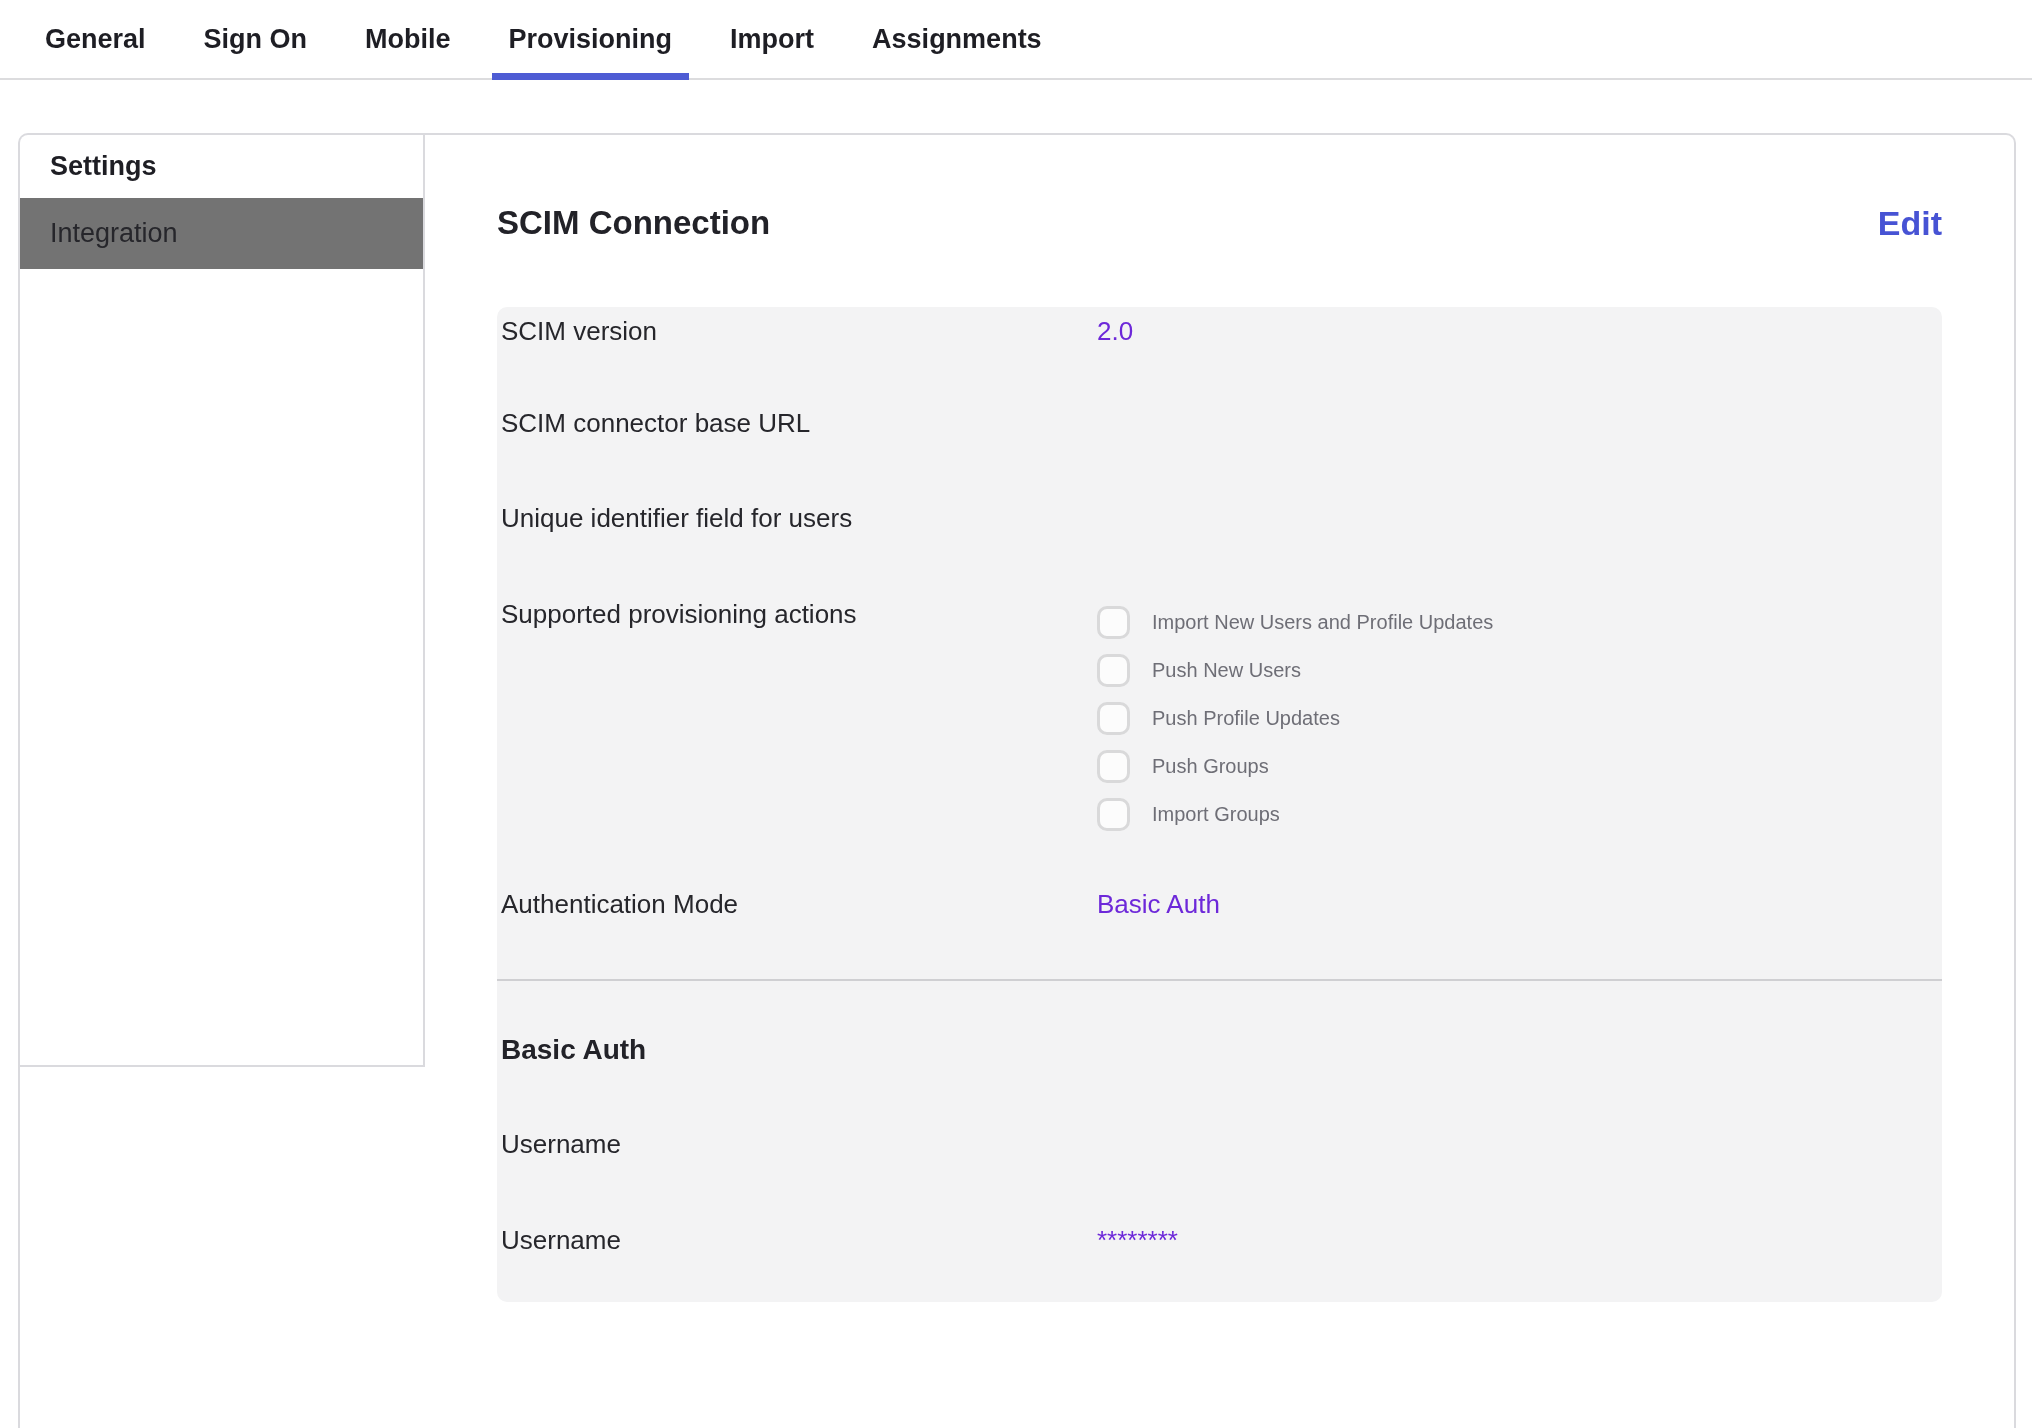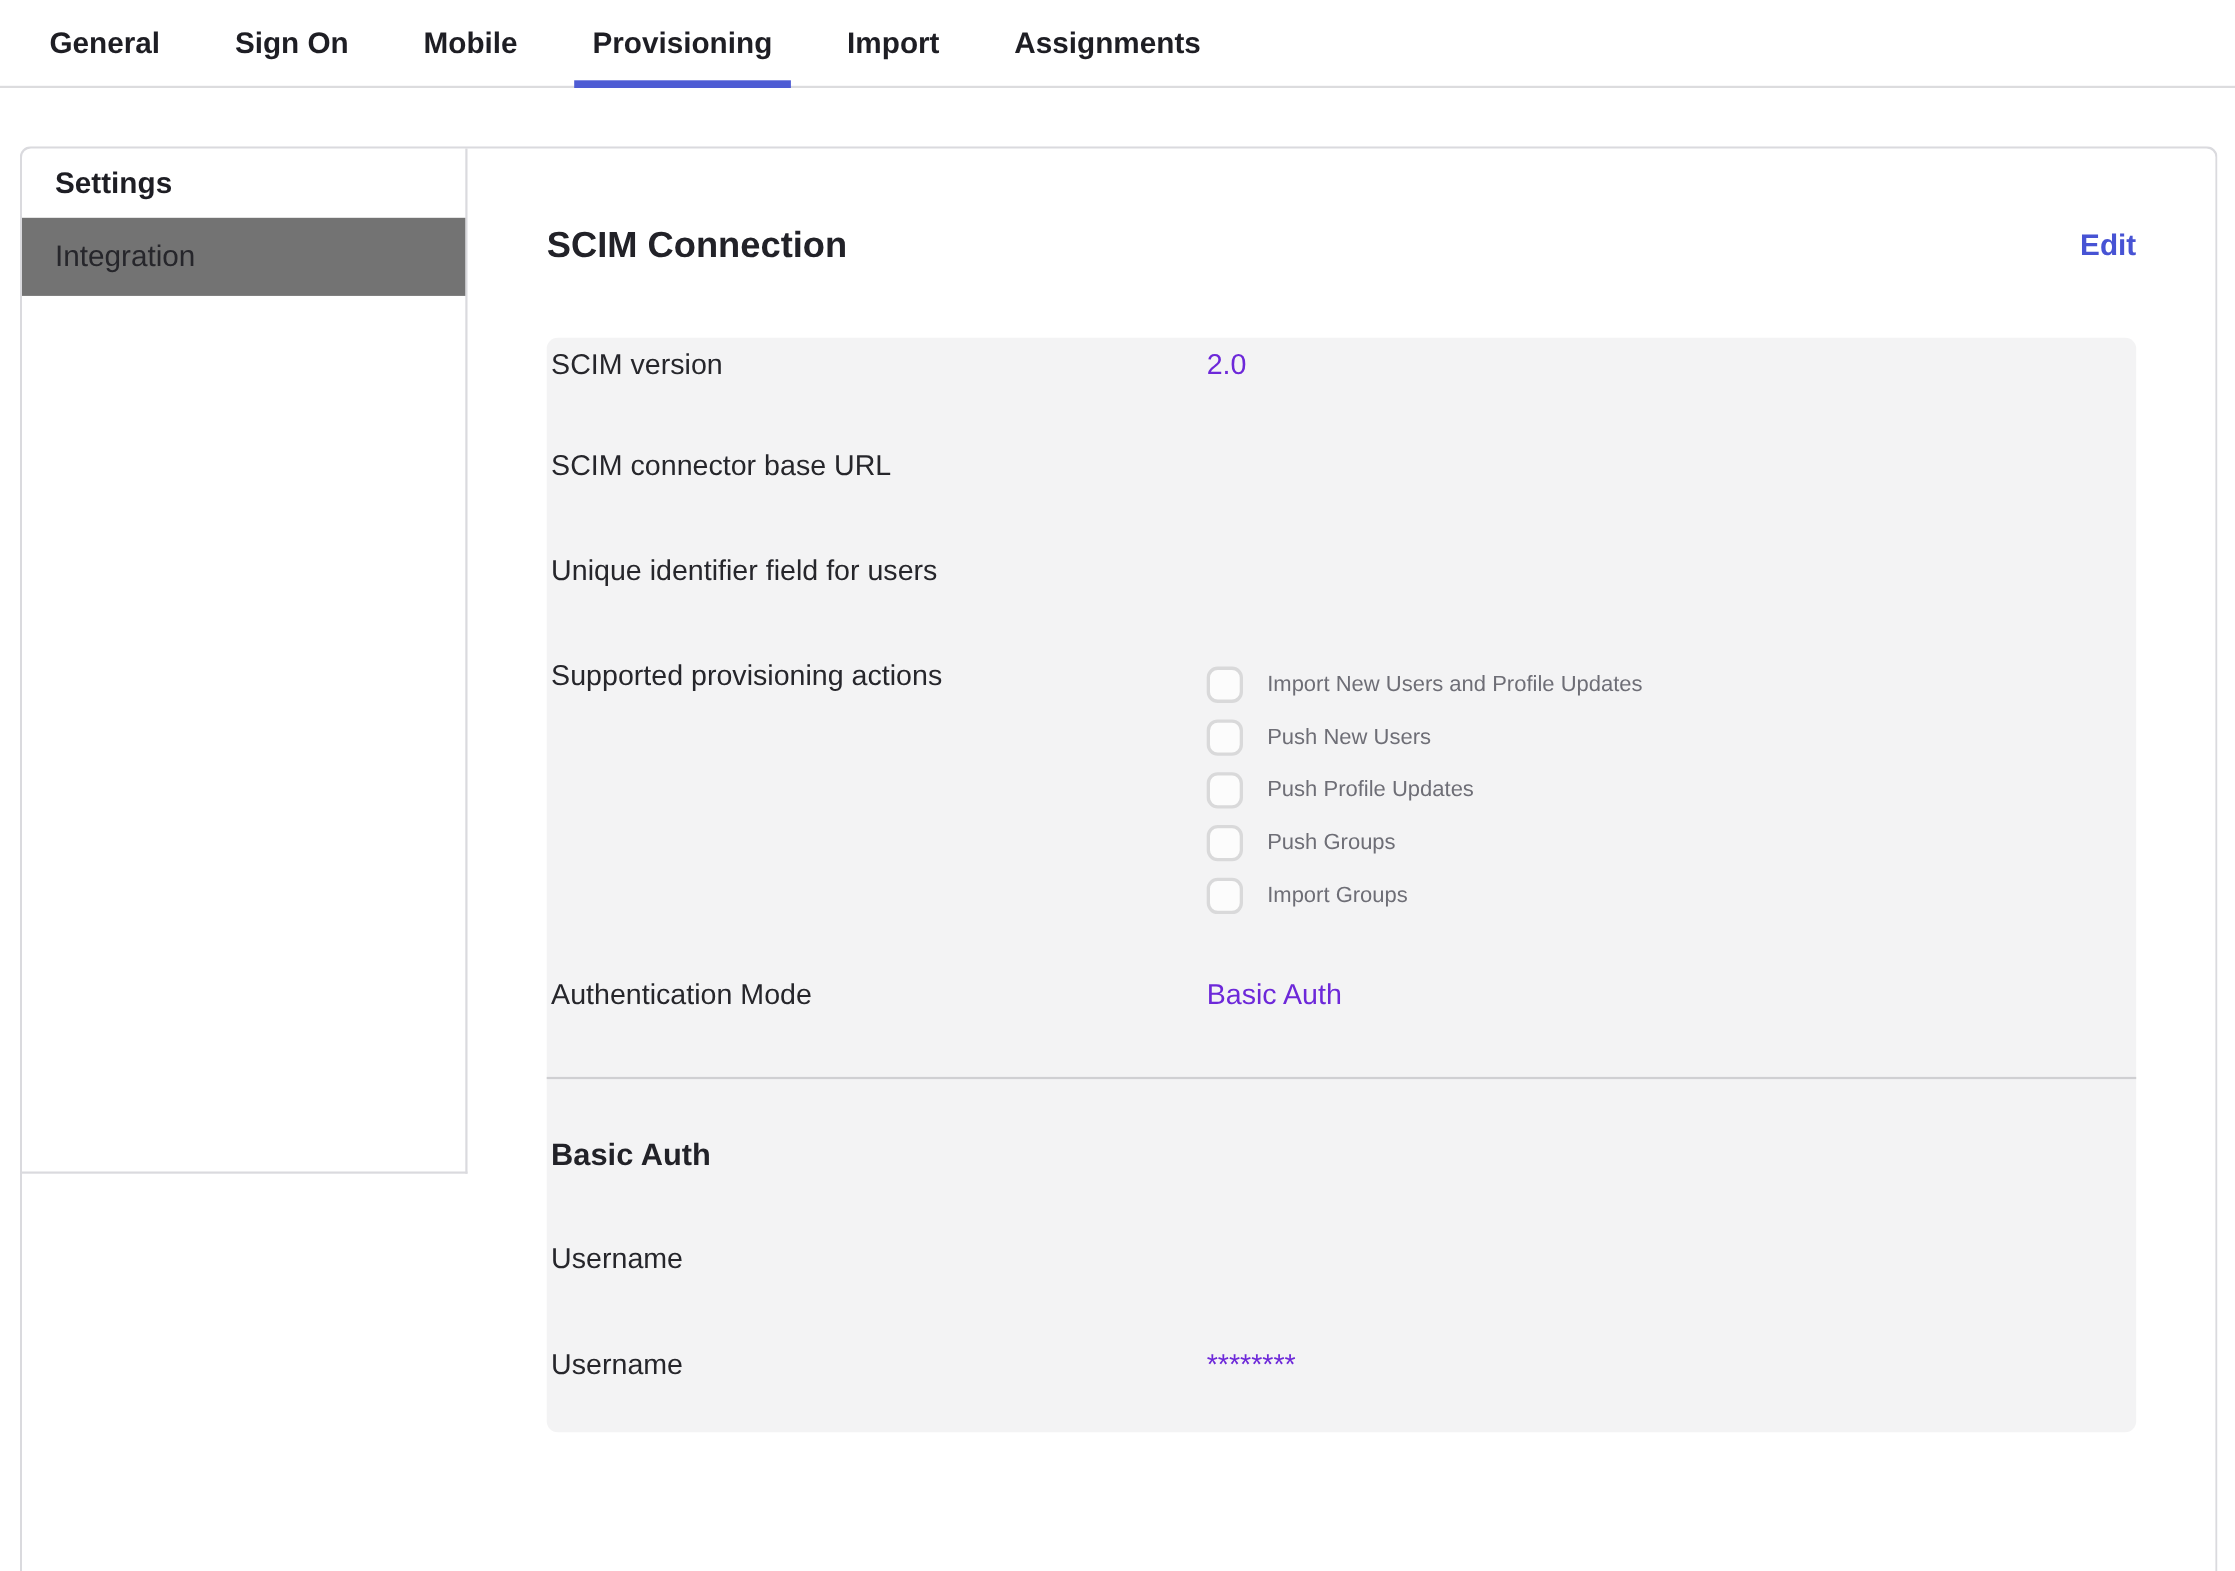--- a/index.html
+++ b/index.html
@@ -1,21 +1,21 @@
 <!DOCTYPE html>
 <html><head>
 <meta charset="utf-8">
 <style>
   * { margin:0; padding:0; box-sizing:border-box; }
   html,body { width:2032px; height:1428px; overflow:hidden; background:#ffffff;
     font-family:"Liberation Sans", sans-serif; color:#26262b; }
 
   
   .tabbar { display:flex; align-items:stretch; height:80px;
-    border-bottom:2px solid #dcdcde; padding-left:28px; gap:34px; background:#fff; }
+    border-bottom:2px solid #dcdcde; padding-left:28px; gap:24px; background:#fff; }
   .tab { position:relative; display:flex; align-items:center; padding:0 17px;
     font-size:27px; font-weight:700; color:#1e1e24; cursor:pointer; white-space:nowrap; }
   .tab.active::after { content:""; position:absolute; left:0; right:0; bottom:-2px;
     height:7px; background:#4e5cd4; }
 
   
   .card { position:absolute; left:18px; top:133px; width:1998px; height:1320px;
     border:2px solid #dadade; border-bottom:none; border-radius:10px 10px 0 0;
     display:flex; background:#fff; }
 
@@ -26,21 +26,21 @@
     font-size:27px; font-weight:700; color:#1e1e24; }
   .sidebar-item { height:71px; display:flex; align-items:center; padding-left:30px;
     font-size:27px; color:#26262b; cursor:pointer; }
   .sidebar-item.selected { background:#737373; }
 
   
   .main { flex:1; padding:0 72px; }
   .section-head { margin-top:68px; display:flex; justify-content:space-between;
     align-items:center; }
   .section-title { font-size:33px; line-height:40px; font-weight:700; color:#222228; }
-  .edit-link { font-size:27px; font-weight:700; color:#4753d4; cursor:pointer; }
+  .edit-link { font-size:34px; font-weight:700; color:#4753d4; cursor:pointer; }
 
   .panel { margin-top:64px; background:#f3f3f4; border-radius:10px;
     padding:8px 0 46px 0; }
   .frow { display:flex; align-items:flex-start; font-size:26px; line-height:32px; }
   .frow .flabel { width:600px; padding-left:4px; flex-shrink:0; color:#26262b; }
   .frow .fvalue { color:#6d28d9; }
   .mt1 { margin-top:60px; } .mt2 { margin-top:63px; } .mt3 { margin-top:64px; }
   .mt4 { margin-top:50px; }
 
   .cbgroup { display:flex; flex-direction:column; }

